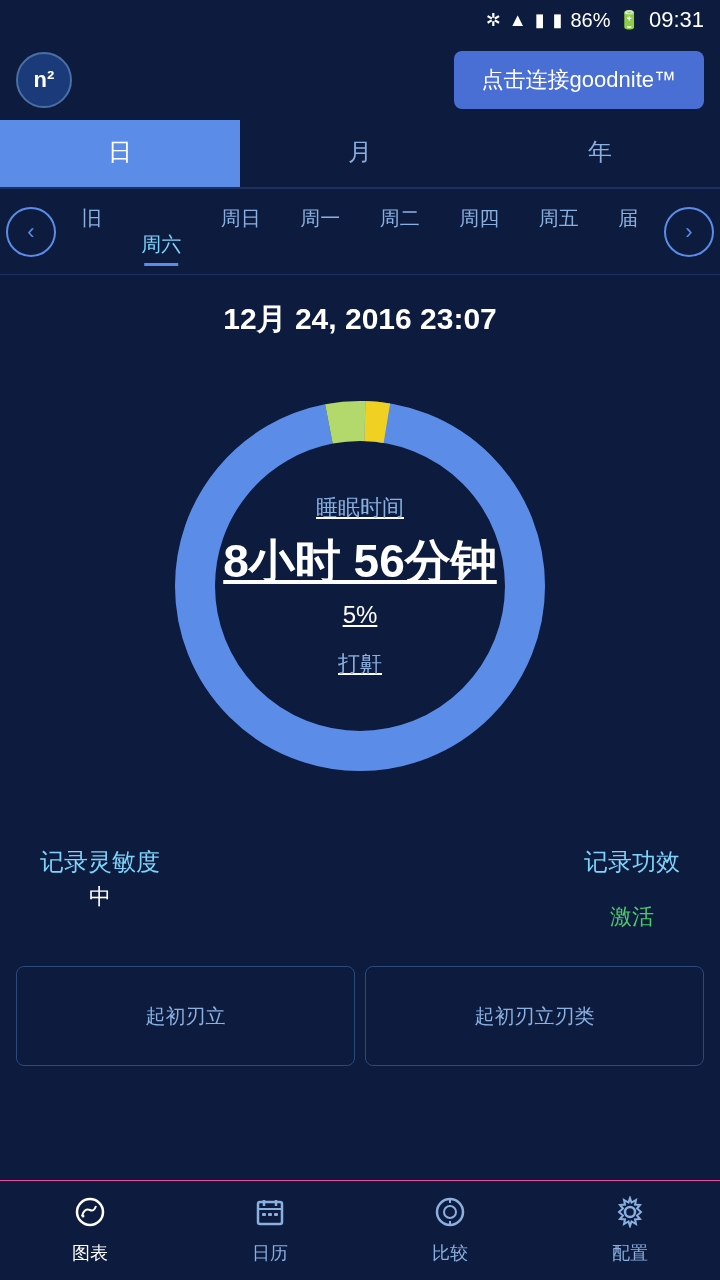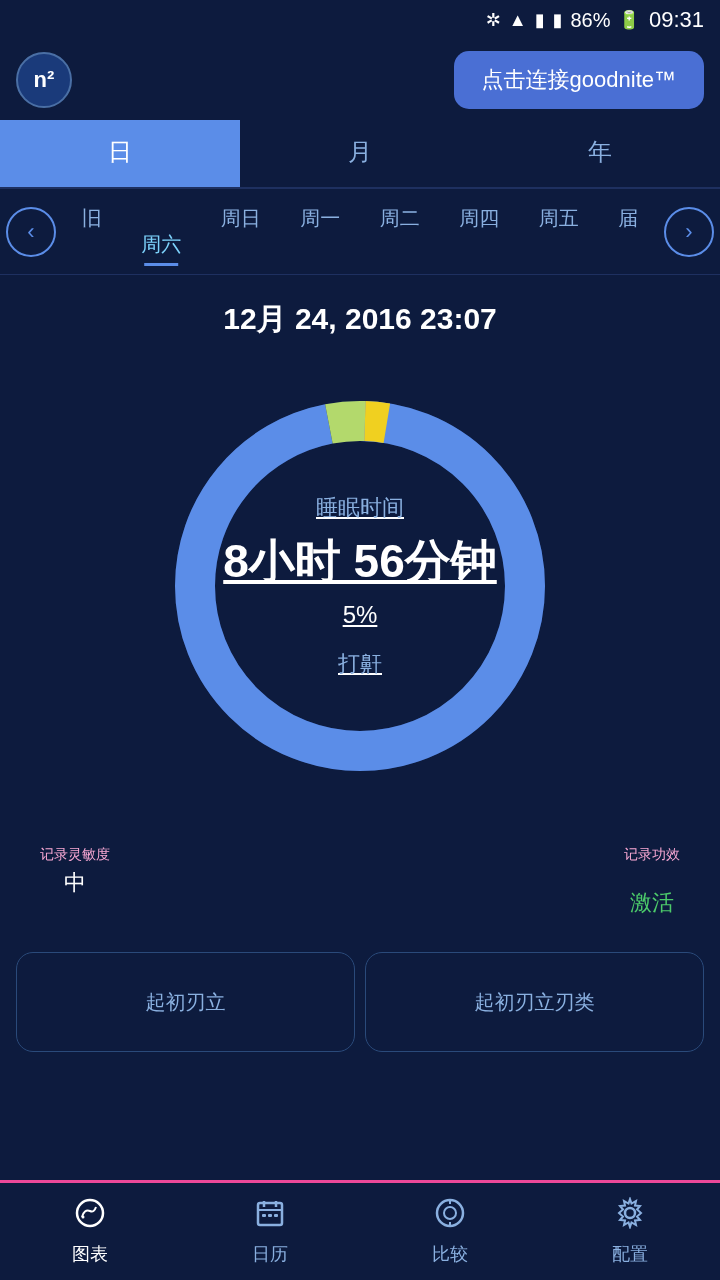--- a/index.html
+++ b/index.html
@@ -60,21 +60,21 @@
       font-size: 22px;
       font-weight: bold;
       color: white;
     }
     .connect-btn {
       background-color: #4a6fd4;
       color: white;
       padding: 14px 28px;
       font-size: 22px;
       border: none;
-      border-radius: 15px;
+      border-radius: 8px;
       cursor: pointer;
     }
 
     
     .tabs {
       display: flex;
       border-bottom: 2px solid #1e3060;
     }
     .tab {
       flex: 1;
@@ -201,22 +201,22 @@
     .info-row {
       display: flex;
       justify-content: space-between;
       padding: 20px 40px;
       margin-top: 10px;
     }
     .info-item {
       text-align: center;
     }
     .info-title {
-      font-size: 14px;
-      color: #f9a8d4;
+      font-size: 24px;
+      color: #7dd3fc;
     }
     .info-value {
       font-size: 22px;
       color: white;
       margin-top: 4px;
     }
     .info-value.green {
       color: #4cca6a;
       margin-top: 24px;
     }
@@ -224,41 +224,41 @@
     
     .cards-row {
       display: flex;
       gap: 10px;
       padding: 10px 16px;
       margin-top: 4px;
     }
     .card {
       flex: 1;
       border: 1px solid #2a4a7a;
-      border-radius: 17px;
+      border-radius: 8px;
       height: 100px;
       display: flex;
       align-items: center;
       justify-content: center;
       background-color: #0d1b3e;
     }
     .card-text {
       font-size: 20px;
       color: #8ab0e0;
     }
 
     
     .bottom-nav {
       position: fixed;
       bottom: 0;
       left: 0;
       width: 720px;
       height: 100px;
       background-color: #0d1b3e;
-      border-top: 3px solid #ec4899;
+      border-top: 1px solid #ec4899;
       display: flex;
       align-items: center;
       justify-content: space-around;
     }
     .nav-item {
       display: flex;
       flex-direction: column;
       align-items: center;
       cursor: pointer;
       gap: 6px;

